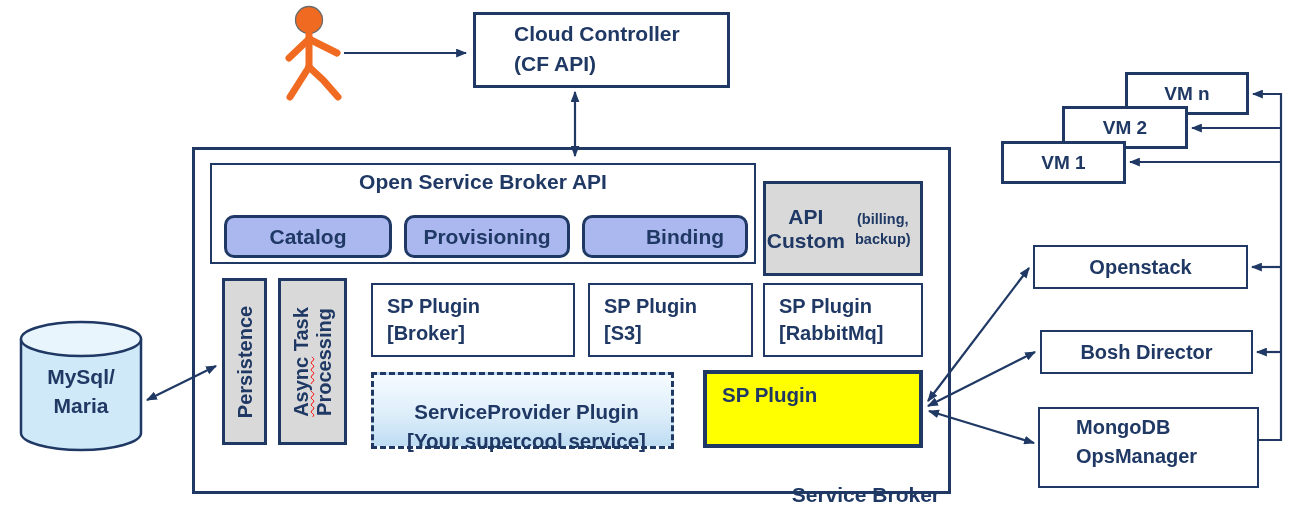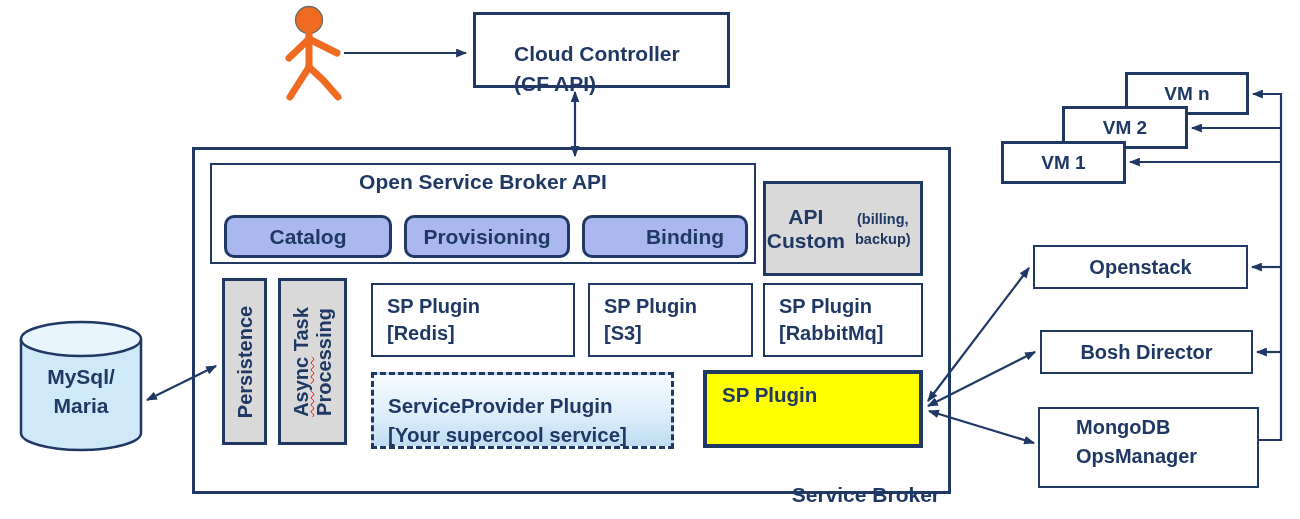--- a/index.html
+++ b/index.html
@@ -16,21 +16,21 @@
     font-family:"Liberation Sans",sans-serif;color:var(--navy);
   }
   .node{
     position:absolute;box-sizing:border-box;background:#ffffff;
     border:2.5px solid var(--navy);color:var(--navy);font-weight:600;
   }
   .ctext{display:flex;align-items:center;justify-content:center;text-align:center;}
   .twoline{line-height:1.5;}
   
   .cc{left:473px;top:12px;width:257px;height:76px;border-width:3px;
-      font-size:21px;line-height:30px;padding:24px 10px 0 38px;}
+      font-size:21px;line-height:30px;padding:4px 10px 0 38px;}
   
   .sb{left:192px;top:147px;width:759px;height:347px;border-width:3px;background:#ffffff;}
   
   .osb{left:210px;top:163px;width:546px;height:101px;border-width:2px;}
   .osb-title{position:absolute;left:210px;top:170px;width:546px;text-align:center;
       font-size:21px;font-weight:600;}
   .chip{top:215px;height:43px;background:var(--periwinkle);border-width:3px;
       font-size:21px;border-radius:10px;}
   .chip.catalog{left:224px;width:168px;}
   .chip.provisioning{left:404px;width:166px;}
@@ -51,21 +51,21 @@
   
   .sp{top:283px;height:74px;border-width:2.5px;font-size:20px;
       padding:8px 8px 0 14px;line-height:27px;}
   .sp.redis{left:371px;width:204px;}
   .sp.s3{left:588px;width:165px;}
   .sp.rabbit{left:763px;width:160px;}
   
   .dashed{left:371px;top:372px;width:303px;height:77px;
       border:3px dashed var(--navy);
       background:linear-gradient(180deg,#f6fbff 0%,#ddeefa 55%,#bedcf2 100%);
-      font-size:20.5px;padding:16px 6px 0 14px;line-height:29px;}
+      font-size:20.5px;padding:22px 6px 0 14px;line-height:29px;text-align:center;}
   
   .mongo-plugin{left:703px;top:370px;width:220px;height:78px;background:var(--yellow);
       border-width:4px;font-size:20.5px;padding:6px 6px 0 15px;line-height:29px;}
   .sb-label{position:absolute;left:650px;top:459px;width:290px;text-align:right;
       font-size:21px;font-weight:600;margin-top:24px;}
   
   .db-wrap{position:absolute;left:18px;top:318px;width:126px;height:136px;}
   .db-label{position:absolute;left:18px;top:362px;width:126px;text-align:center;
       font-size:21px;font-weight:600;line-height:29px;color:var(--navy);}
   
@@ -112,21 +112,21 @@
   </div>
   <div class="node vbar async">
     <div class="rotc">
       <div><span class="squiggle">Async</span><span> Task</span></div>
       <div>Processing</div>
     </div>
   </div>
 
   <div class="node sp redis twoline">
     <div>SP Plugin</div>
-    <div>[Redis]</div>
+    <div>[Broker]</div>
   </div>
   <div class="node sp s3 twoline">
     <div>SP Plugin</div>
     <div>[S3]</div>
   </div>
   <div class="node sp rabbit twoline">
     <div>SP Plugin</div>
     <div>[RabbitMq]</div>
   </div>
 

